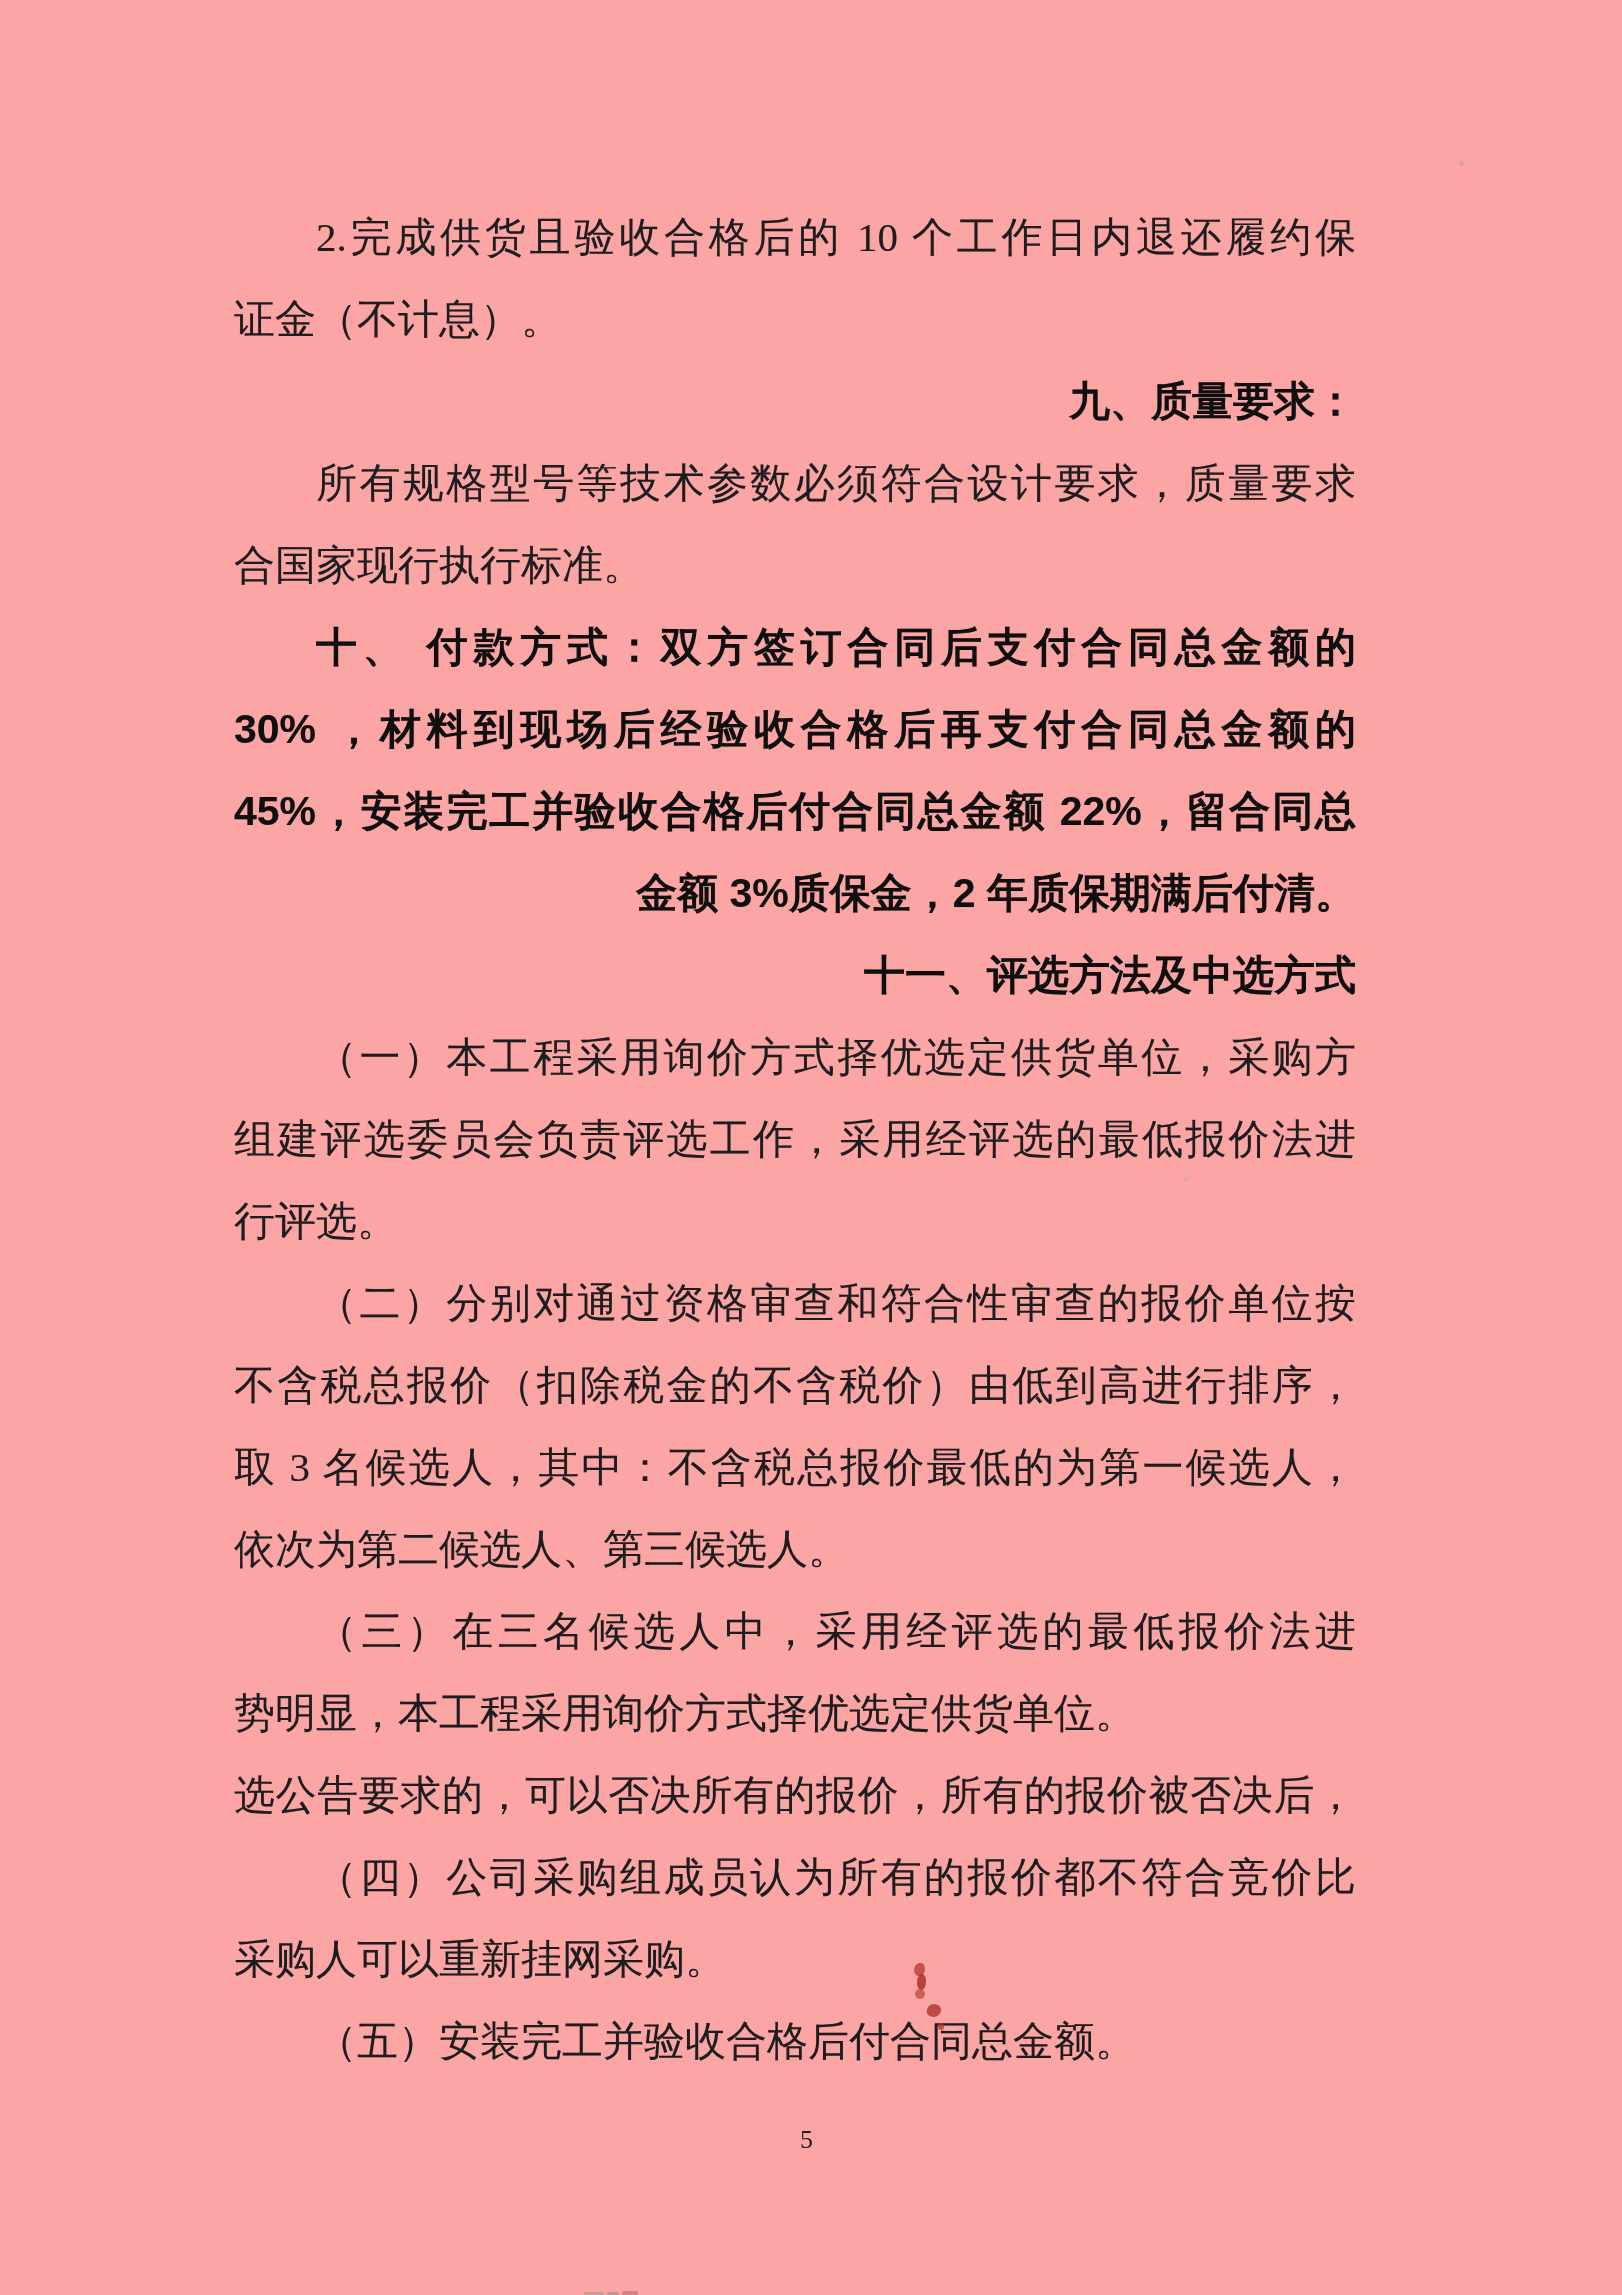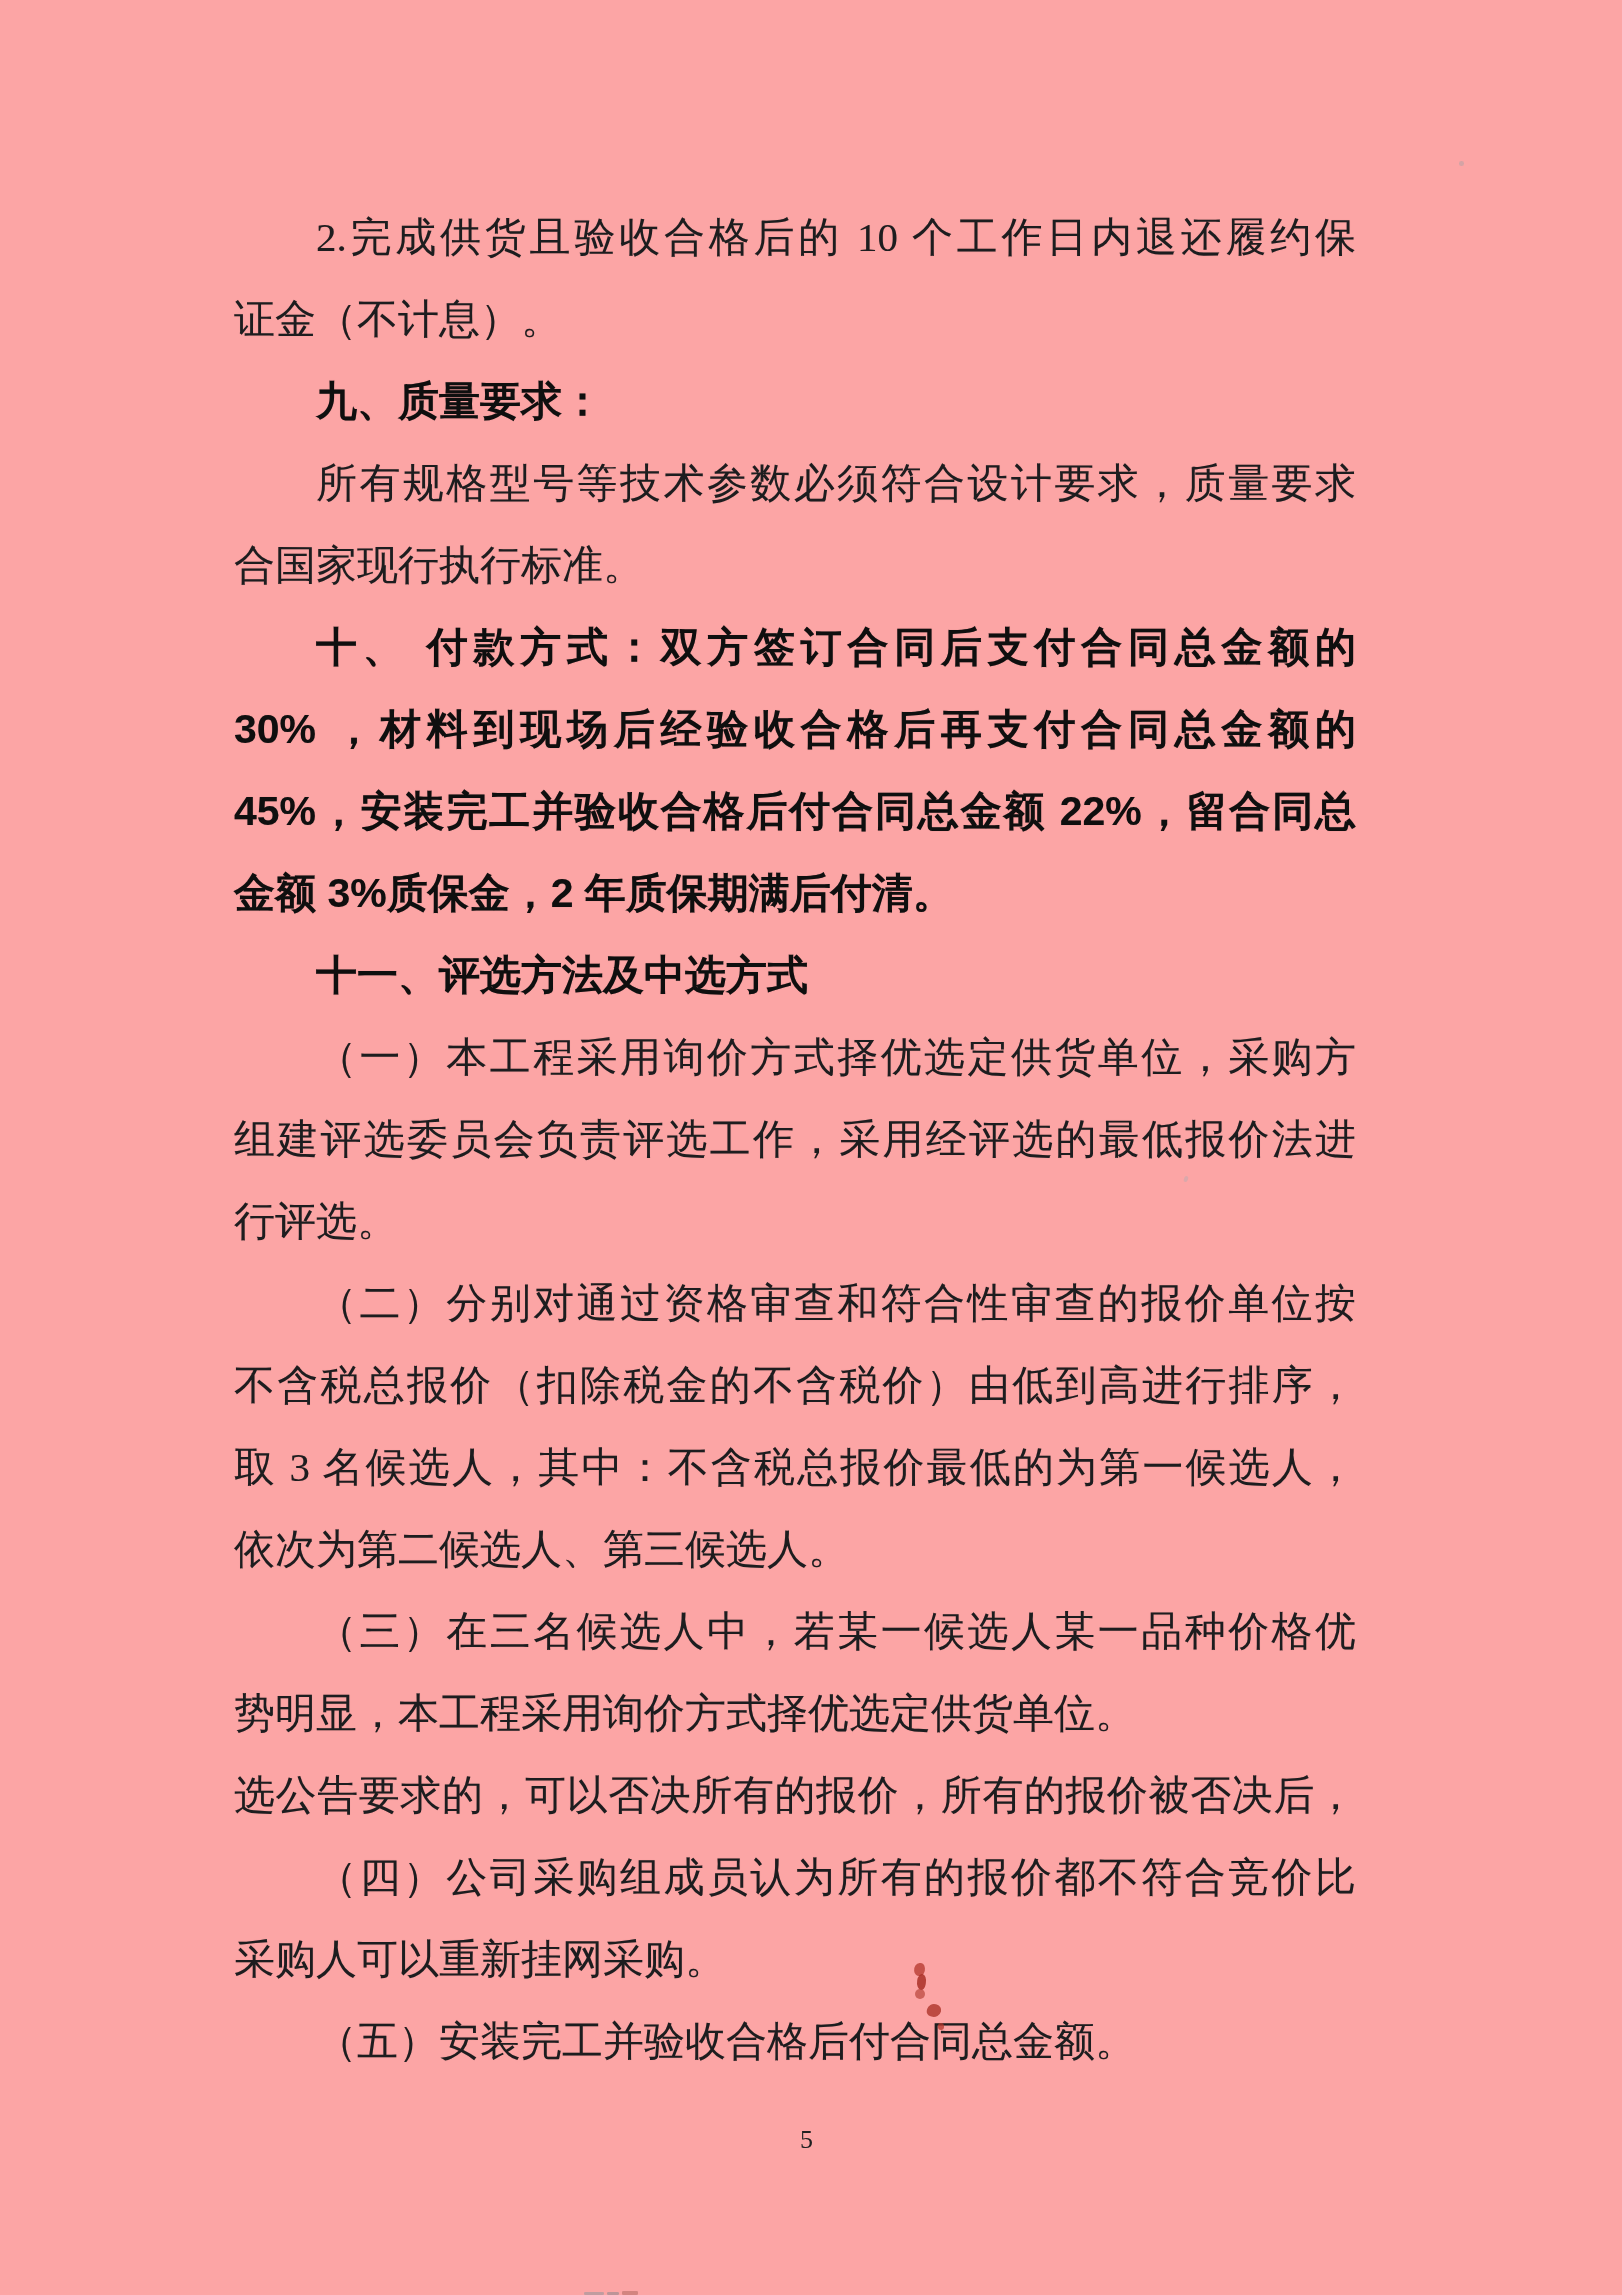--- a/index.html
+++ b/index.html
@@ -33,20 +33,21 @@
     white-space: normal;
     text-align: justify;
     text-align-last: justify;
   }
   .line.indent { text-indent: 82px; }
   .line.bold {
     font-family: "Liberation Sans", sans-serif;
     font-weight: 700;
     color: #0f0f0f;
     text-shadow: 0 0 0.7px rgba(0,0,0,0.35);
+    text-align: right;
   }
 
   .page-number {
     position: absolute;
     left: 787px;
     top: 2125px;
     width: 39px;
     text-align: center;
     font-size: 26px;
     line-height: 29px;
@@ -71,21 +72,21 @@
       <div class="line bold justify">45%，安装完工并验收合格后付合同总金额 22%，留合同总</div>
       <div class="line bold">金额 3%质保金，2 年质保期满后付清。</div>
       <div class="line bold indent">十一、评选方法及中选方式</div>
       <div class="line indent justify">（一）本工程采用询价方式择优选定供货单位，采购方</div>
       <div class="line justify">组建评选委员会负责评选工作，采用经评选的最低报价法进</div>
       <div class="line">行评选。</div>
       <div class="line indent justify">（二）分别对通过资格审查和符合性审查的报价单位按</div>
       <div class="line justify">不含税总报价（扣除税金的不含税价）由低到高进行排序，</div>
       <div class="line justify">取 3 名候选人，其中：不含税总报价最低的为第一候选人，</div>
       <div class="line">依次为第二候选人、第三候选人。</div>
-      <div class="line indent justify">（三）在三名候选人中，若某一候选人某一品种价格优</div>
+      <div class="line indent justify">（三）在三名候选人中，采用经评选的最低报价法进</div>
       <div class="line">势明显，本工程采用询价方式择优选定供货单位。</div>
       <div class="line justify">选公告要求的，可以否决所有的报价，所有的报价被否决后，</div>
       <div class="line indent justify">（四）公司采购组成员认为所有的报价都不符合竞价比</div>
       <div class="line">采购人可以重新挂网采购。</div>
       <div class="line indent">（五）安装完工并验收合格后付合同总金额。</div>
     </div>
   <div class="page-number">5</div>
   <div id="artifacts">
       <div class="mark" style="left: 914px; top: 1963px; width: 11px; height: 13px; background: rgb(179, 54, 43); opacity: 0.75; border-radius: 60% 40% 55% 45%; transform: rotate(-6deg);"></div>
       <div class="mark" style="left: 917px; top: 1974px; width: 9.2px; height: 15.7px; background: rgb(169, 47, 38); opacity: 0.85; border-radius: 45% 55% 40% 60%; transform: rotate(10deg);"></div>

